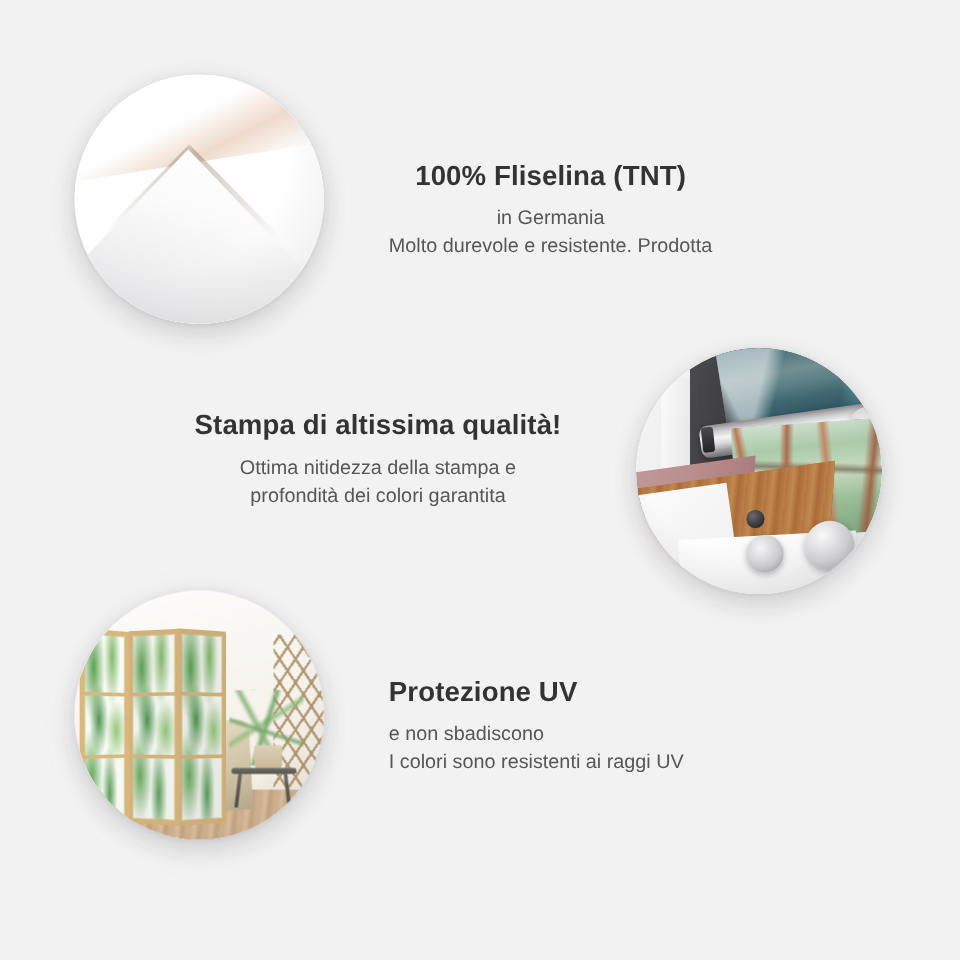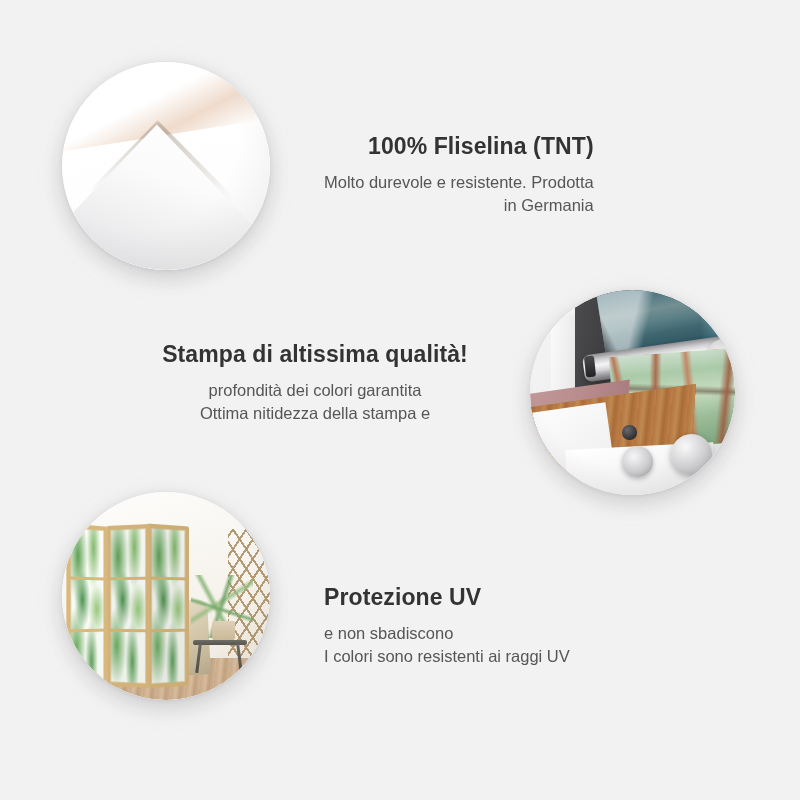--- a/index.html
+++ b/index.html
@@ -346,23 +346,23 @@
     white-space: nowrap;
   }
   .feature-desc {
     font-size: 16.5px;
     font-weight: normal;
     color: #565656;
     line-height: 1.42;
   }
   .feature-desc span { display: block; white-space: nowrap; }
 
-  #text-fliselina { left: 324px; top: 133px; text-align: right; }
+  #text-fliselina { left: 324px; top: 133px; text-align: center; }
   #text-stampa    { left: 155px; top: 341px; width: 320px; text-align: center; }
-  #text-uv        { left: 324px; top: 563px; text-align: left; margin-top: 21px; }
+  #text-uv        { left: 324px; top: 563px; text-align: left; }
 </style>
 </head>
 <body>
 
 <div class="stage">
 
   <div class="feature-circle" id="circle-paper">
     <div class="inner">
       <div class="wp-bg"></div>
       <div class="wp-print"></div>
@@ -371,22 +371,22 @@
       <div class="wp-flap-shadow"></div>
       <div class="wp-flap"></div>
       <div class="wp-flap-edge"></div>
       <div class="wp-vignette"></div>
     </div>
   </div>
 
   <div class="feature-text" id="text-fliselina">
     <div class="feature-title">100% Fliselina (TNT)</div>
     <div class="feature-desc">
+      <span>in Germania</span>
       <span>Molto durevole e resistente. Prodotta</span>
-      <span>in Germania</span>
     </div>
   </div>
 
   <div class="feature-circle" id="circle-press">
     <div class="inner">
       <div class="pr-wall"></div>
       <div class="pr-body-2"></div>
       <div class="pr-body"></div>
       <div class="pr-sheet-top"></div>
       <div class="pr-sheet-top-marks"></div>
@@ -402,22 +402,22 @@
       <div class="pr-knob"></div>
       <div class="pr-wheel2"></div>
       <div class="pr-wheel"></div>
       <div class="pr-vignette"></div>
     </div>
   </div>
 
   <div class="feature-text" id="text-stampa">
     <div class="feature-title">Stampa di altissima qualità!</div>
     <div class="feature-desc">
+      <span>Ottima nitidezza della stampa e</span>
       <span>profondità dei colori garantita</span>
-      <span>Ottima nitidezza della stampa e</span>
     </div>
   </div>
 
   <div class="feature-circle" id="circle-room">
     <div class="inner">
       <div class="rm-bg"></div>
       <div class="rm-floor"></div>
       <div class="rm-lattice"></div>
       <div class="rm-chair"></div>
       <div class="rm-palm"></div>

